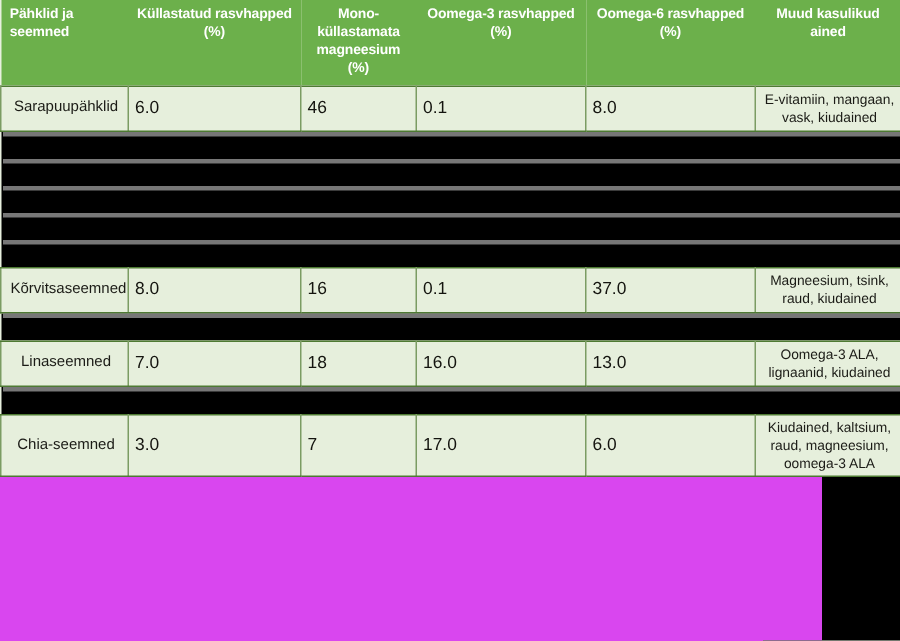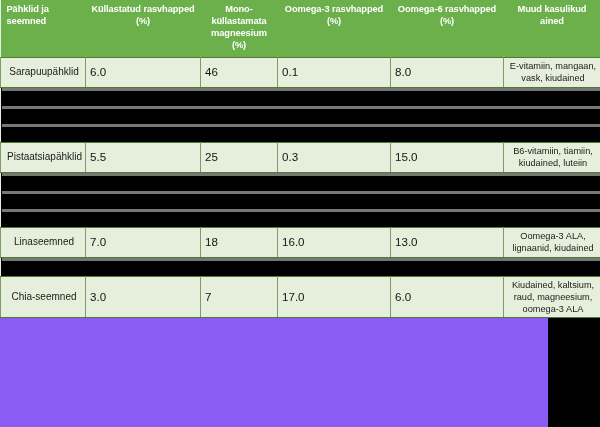--- a/index.html
+++ b/index.html
@@ -11,21 +11,21 @@
     height: 427px;
     background: #000000;
     font-family: "Liberation Sans", sans-serif;
     overflow: hidden;
   }
 
   .table-wrap {
     position: relative;
     width: 548px;
     height: 427px;
-    background: #8b5cf6;
+    background: #d946ef;
   }
 
   table.nutrition-table {
     width: 600px;
     border-collapse: collapse;
     table-layout: fixed;
     background: #e8f0de;
   }
 
   
@@ -148,41 +148,41 @@
             </span>
           </td>
         </tr>
         <tr class="band-row">
           <td colspan="6">
             <span class="band-inner">
               <span class="band-strip"></span>
             </span>
           </td>
         </tr>
-        <tr class="data-row">
-          <td class="c-name">Pistaatsiapähklid</td>
-          <td class="c-num">5.5</td>
-          <td class="c-num">25</td>
-          <td class="c-num">0.3</td>
-          <td class="c-num">15.0</td>
-          <td class="c-other">B6-vitamiin, tiamiin, kiudained, luteiin</td>
-        </tr>
-        <tr class="band-row">
-          <td colspan="6">
-            <span class="band-inner">
-              <span class="band-strip"></span>
-            </span>
-          </td>
-        </tr>
-        <tr class="band-row">
-          <td colspan="6">
-            <span class="band-inner">
-              <span class="band-strip"></span>
-            </span>
-          </td>
+        <tr class="band-row">
+          <td colspan="6">
+            <span class="band-inner">
+              <span class="band-strip"></span>
+            </span>
+          </td>
+        </tr>
+        <tr class="band-row">
+          <td colspan="6">
+            <span class="band-inner">
+              <span class="band-strip"></span>
+            </span>
+          </td>
+        </tr>
+        <tr class="data-row">
+          <td class="c-name">Kõrvitsaseemned</td>
+          <td class="c-num">8.0</td>
+          <td class="c-num">16</td>
+          <td class="c-num">0.1</td>
+          <td class="c-num">37.0</td>
+          <td class="c-other">Magneesium, tsink, raud, kiudained</td>
         </tr>
         <tr class="band-row">
           <td colspan="6">
             <span class="band-inner">
               <span class="band-strip"></span>
             </span>
           </td>
         </tr>
         <tr class="data-row">
           <td class="c-name">Linaseemned</td>

